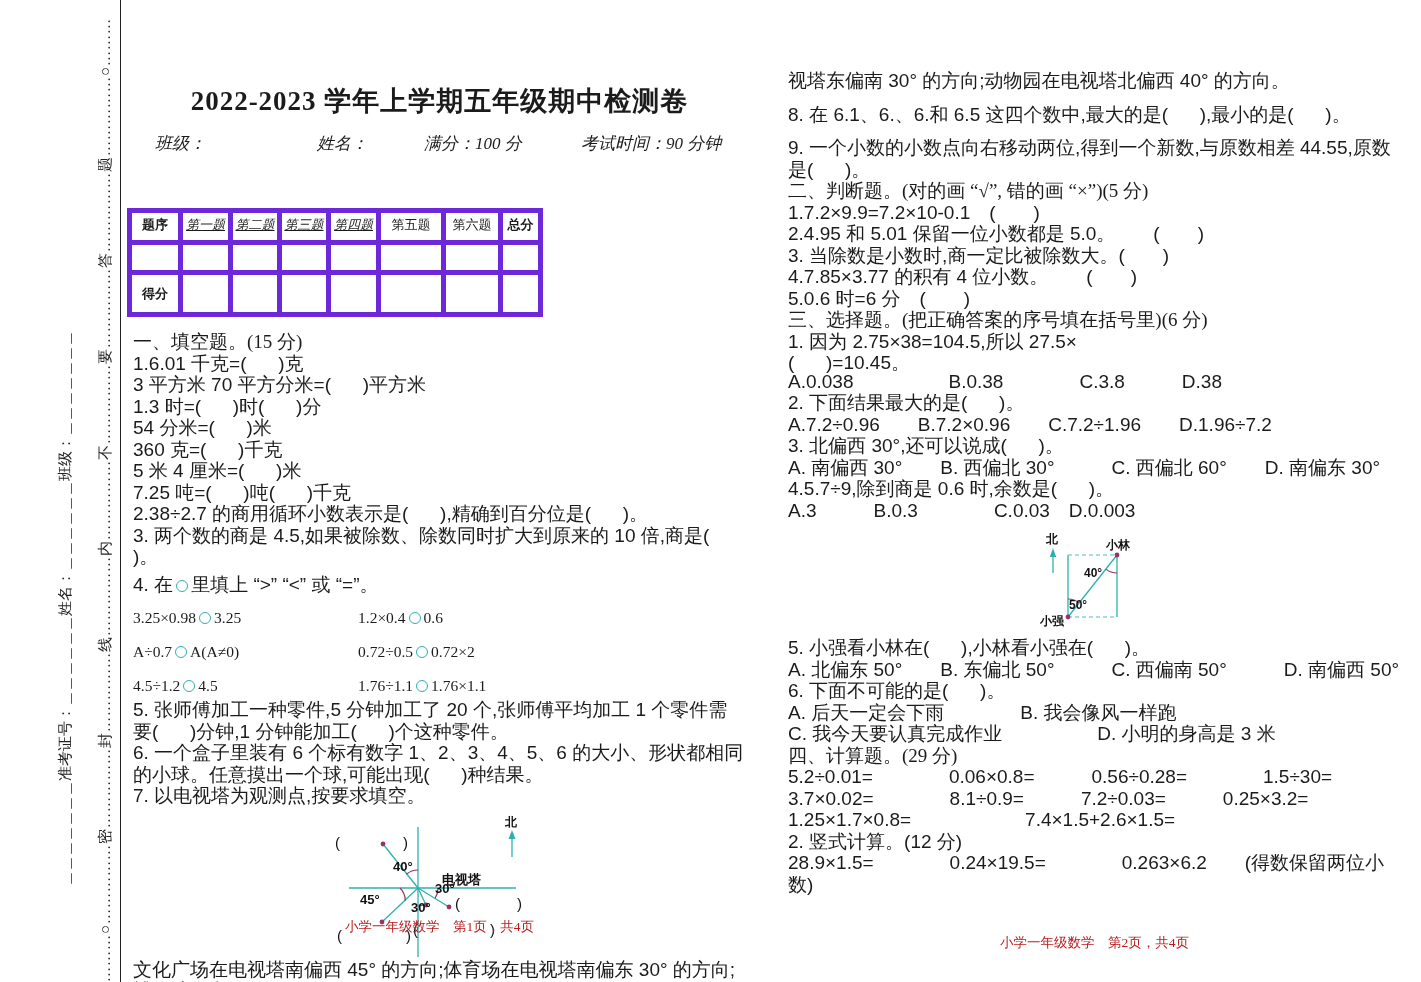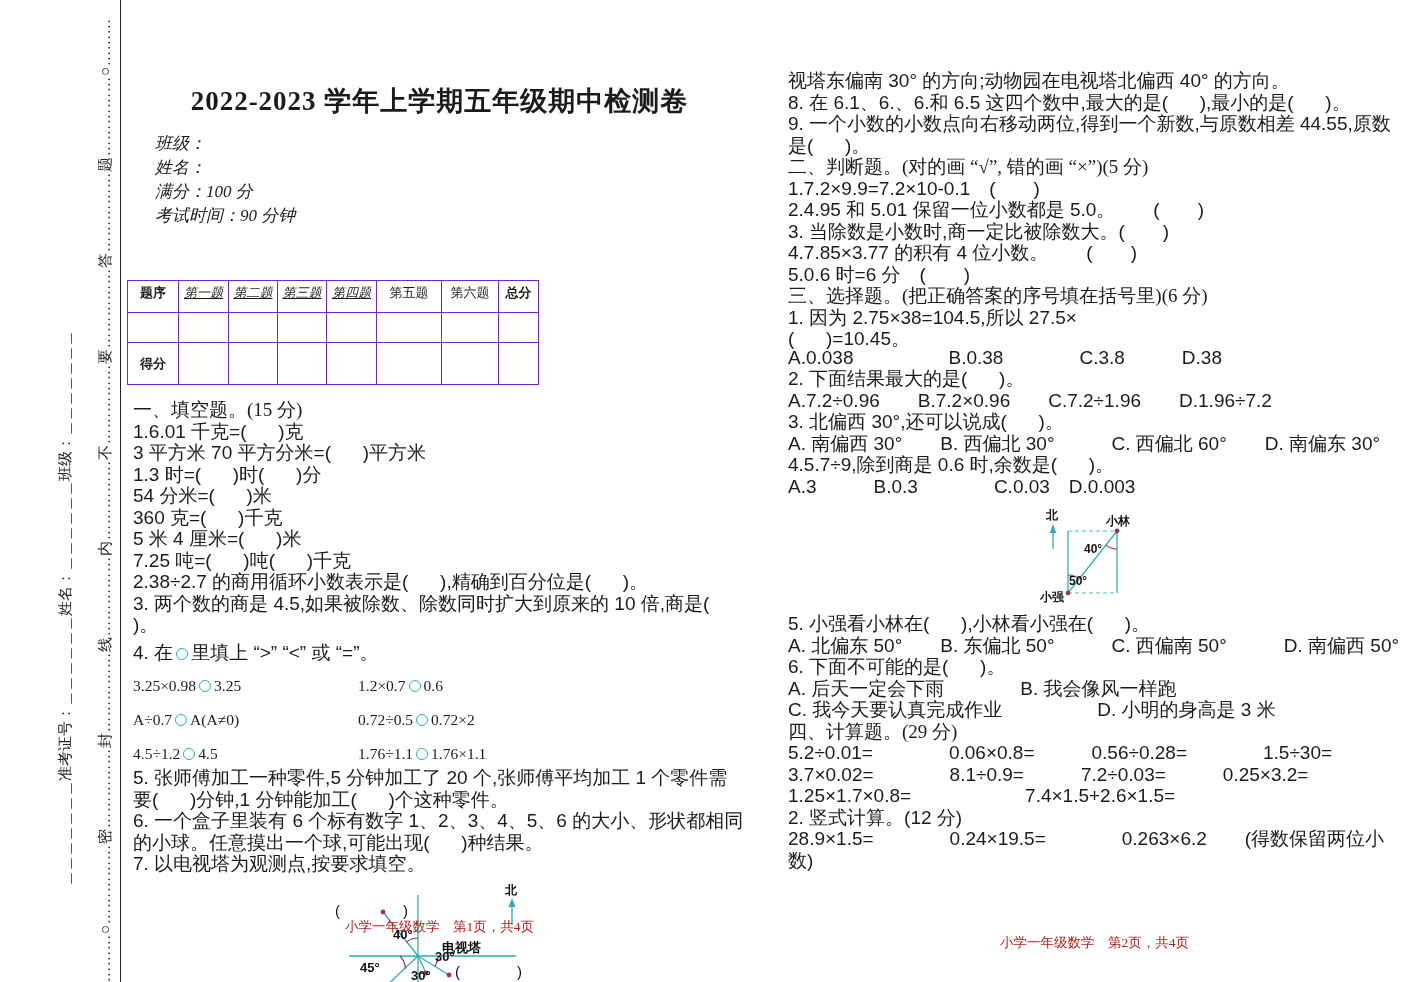--- a/index.html
+++ b/index.html
@@ -16,37 +16,37 @@
   .seal-fields { left:56px; font-size:15px; padding-left:96px; color:#222; }
   .seal-border { position:absolute; left:120px; top:0; height:982px; width:0; border-left:1.5px solid #222; }
 
   
   .col { position:absolute; width:613px; }
   .col1 { left:133px; top:82px; }
   .col2 { left:788px; top:70px; }
 
   .title { text-align:center; font-size:27px; font-weight:700; line-height:38px;
            font-family:"Liberation Serif", serif; letter-spacing:1px; }
-  .info { display:flex; margin-top:12px; padding-left:22px; gap:0;
-          font-family:"Liberation Serif", serif; font-style:italic; font-size:17px; line-height:24px;flex-direction:column; }
+  .info { display:flex; margin-top:12px; padding-left:22px; gap:12px;
+          font-family:"Liberation Serif", serif; font-style:italic; font-size:17px; line-height:24px; }
   .info span { display:inline-block; }
   .info .w1 { width:150px; } .info .w2 { width:95px; } .info .w3 { width:145px; }
 
   table.score-table { border-collapse:collapse; margin-top:52px; margin-left:-6px; table-layout:fixed; }
-  table.score-table td { border:1px solid #6d28d9; text-align:center; vertical-align:middle;
+  table.score-table td { border:5px solid #6d28d9; text-align:center; vertical-align:middle;
                          font-size:13px; padding:0 1px; }
   table.score-table tr.r1 td { height:32px; vertical-align:top; padding-top:3px; }
   table.score-table tr.r2 td { height:30px; }
   table.score-table tr.r3 td { height:42px; }
   td.bold { font-weight:700; font-size:14px; }
   td.kai  { font-family:"Liberation Serif", serif; font-style:italic; font-size:13px;text-decoration:underline; }
 
   .q { font-size:19px; line-height:21.5px; white-space:pre-wrap; }
   .kai-line { font-family:"Liberation Serif", serif; }
-  .mt14 { margin-top:14px; } .mt12 { } .mt6 { margin-top:6px; }
+  .mt14 { margin-top:14px; } .mt12 { margin-top:12px; } .mt6 { margin-top:6px; }
   .mt2 { margin-top:2px; } .mtn3 { margin-top:-3px; }
 
   .cmp-row { display:flex; margin-top:12px; font-size:15.5px; line-height:22px; }
   .cmp-row .cmp { width:225px; font-family:"Liberation Serif", serif; }
   .circ { display:inline-block; width:12px; height:12px; border:1px solid #2fb0b0;
           border-radius:50%; margin:0 3px; vertical-align:-1px; }
 
   svg.fig { display:block; }
   svg.fig1 { margin:2px 0 0 150px; }
   svg.fig2 { margin:4px 0 8px 252px; }
@@ -125,21 +125,21 @@
     <div class="q">360 克=(      )千克</div>
     <div class="q">5 米 4 厘米=(      )米</div>
     <div class="q">7.25 吨=(      )吨(      )千克</div>
     <div class="q">2.38÷2.7 的商用循环小数表示是(      ),精确到百分位是(      )。</div>
     <div class="q">3. 两个数的商是 4.5,如果被除数、除数同时扩大到原来的 10 倍,商是(      )。</div>
 
     <div class="q mt6"><span>4. 在</span><span class="circ"></span><span>里填上 “&gt;” “&lt;” 或 “=”。</span></div>
 
     <div class="cmp-row">
       <span class="cmp"><span>3.25×0.98</span><span class="circ"></span><span>3.25</span></span>
-      <span class="cmp"><span>1.2×0.7</span><span class="circ"></span><span>0.6</span></span>
+      <span class="cmp"><span>1.2×0.4</span><span class="circ"></span><span>0.6</span></span>
     </div>
     <div class="cmp-row">
       <span class="cmp"><span>A÷0.7</span><span class="circ"></span><span>A(A≠0)</span></span>
       <span class="cmp"><span>0.72÷0.5</span><span class="circ"></span><span>0.72×2</span></span>
     </div>
     <div class="cmp-row">
       <span class="cmp"><span>4.5÷1.2</span><span class="circ"></span><span>4.5</span></span>
       <span class="cmp"><span>1.76÷1.1</span><span class="circ"></span><span>1.76×1.1</span></span>
     </div>
 

